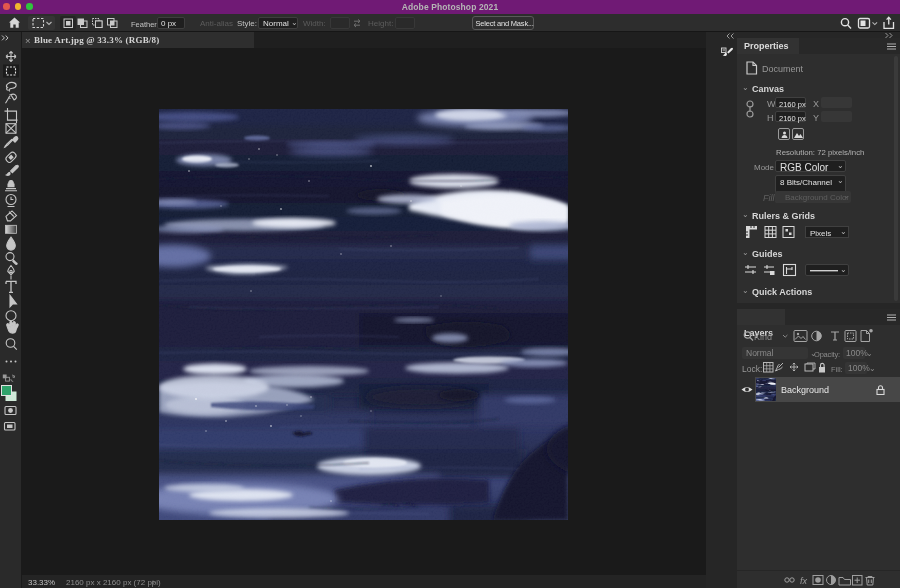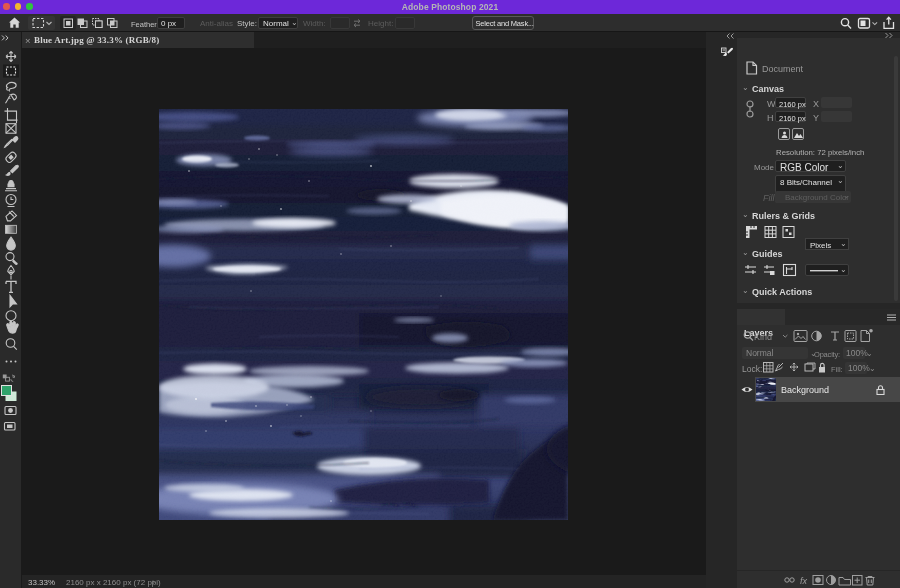--- a/index.html
+++ b/index.html
@@ -6,21 +6,21 @@
   html,body { width:900px; height:588px; overflow:hidden; background:#1b1b1b;
     font-family:"Liberation Sans", sans-serif; }
   .abs { position:absolute; }
   #app { position:relative; width:900px; height:588px; }
   #app span { white-space:nowrap; }
 </style>
 </head>
 <body>
 <div id="app">
 
-  <div class="abs" style="left:0;top:0;width:900px;height:14px;background:#6d28d9;">
+  <div class="abs" style="left:0;top:0;width:900px;height:14px;background:#701a75;">
     <div class="abs" style="left:3.4px;top:3px;width:6.6px;height:6.6px;border-radius:50%;background:#e2574e;"></div>
     <div class="abs" style="left:14.9px;top:3px;width:6.6px;height:6.6px;border-radius:50%;background:#f0b62e;"></div>
     <div class="abs" style="left:26px;top:3px;width:6.6px;height:6.6px;border-radius:50%;background:#2fc53d;"></div>
     <div class="abs" style="left:0;top:1.5px;width:900px;text-align:center;font-size:8.5px;font-weight:bold;color:#b5b6b5;letter-spacing:0.1px;">Adobe Photoshop 2021</div>
   </div>
 
   <div id="optbar" class="abs" style="left:0;top:14px;width:900px;height:18px;background:#2d2d2d;border-bottom:1px solid #161616;">
     <div class="abs" style="left:28px;top:1.5px;width:27px;height:14.5px;background:#353535;border-radius:2px;"></div>
     <div class="abs" style="left:60px;top:1.5px;width:16px;height:14.5px;background:#242424;border-radius:2px;"></div>
     <svg class="abs" style="left:0;top:0;" width="900" height="18" viewBox="0 0 900 18">
@@ -397,20 +397,28 @@
 
   <div id="rightdock" class="abs" style="left:737px;top:32px;width:163px;height:556px;background:#2e2e2e;font-size:9px;color:#c9c9c9;">
 
     <div class="abs" style="left:0;top:0;width:163px;height:6px;background:#262626;"></div>
     <svg class="abs" style="left:144px;top:0px;" width="12" height="7" viewBox="0 0 12 7">
       <path d="M4.5 1 l2.5 2.5 l-2.5 2.5 M8.5 1 l2.5 2.5 l-2.5 2.5" fill="none" stroke="#9a9a9a" stroke-width="1"></path>
     </svg>
 
     <div class="abs" style="left:0;top:6px;width:163px;height:265px;background:#2e2e2e;">
 
+      <div class="abs" style="left:0;top:0;width:163px;height:16px;background:#282828;">
+        <div class="abs" style="left:0;top:0;width:62px;height:16px;background:#323232;">
+          <span class="abs" style="left:7px;top:3px;font-weight:bold;color:#dcdcdc;">Properties</span>
+        </div>
+        <svg class="abs" style="left:150px;top:4.5px;" width="9" height="8" viewBox="0 0 9 8">
+          <path d="M0 1 h9 M0 3.5 h9 M0 6 h9" stroke="#b0b0b0" stroke-width="1"></path>
+        </svg>
+      </div>
 
       <svg class="abs" style="left:8px;top:23px;" width="13" height="14" viewBox="0 0 13 14">
         <path d="M2 1 h6 l3.5 3.5 V13 H2 z" fill="none" stroke="#c9c9c9" stroke-width="1.2"></path>
         <path d="M8 1 v3.5 h3.5" fill="none" stroke="#c9c9c9" stroke-width="1.2"></path>
       </svg>
       <span class="abs" style="left:25px;top:26px;color:#989898;">Document</span>
 
       <span class="abs" style="left:5px;top:45px;color:#9a9a9a;font-size:8px;">⌄</span>
       <span class="abs" style="left:15px;top:46px;font-weight:bold;color:#d6d6d6;">Canvas</span>
 
@@ -466,21 +474,21 @@
         <path d="M1 1 h11 v3.5 h-7.5 v8.5 h-3.5 z" fill="#d9d9d9"></path>
         <path d="M6 1 v2 M9 1 v2 M1 7 h2 M1 10 h2" stroke="#2e2e2e" stroke-width="1"></path>
         <g stroke="#d9d9d9" stroke-width="1" fill="none">
           <rect x="20" y="1.5" width="11" height="11"></rect>
           <path d="M23.7 1.5 v11 M27.4 1.5 v11 M20 5.2 h11 M20 8.9 h11"></path>
           <rect x="38" y="1.5" width="11" height="11"></rect>
           <rect x="40.5" y="4" width="2.5" height="2.5" fill="#d9d9d9" stroke="none"></rect>
           <rect x="44" y="7.5" width="2.5" height="2.5" fill="#d9d9d9" stroke="none"></rect>
         </g>
       </svg>
-      <div class="abs" style="left:68px;top:200px;width:44px;height:12px;background:#1f1f1f;border:1px solid #404040;border-radius:0;">
+      <div class="abs" style="left:68px;top:188px;width:44px;height:12px;background:#1f1f1f;border:1px solid #404040;border-radius:0;">
         <span class="abs" style="left:4px;top:1.5px;font-size:8px;color:#e2e2e2;">Pixels</span>
         <span class="abs" style="left:34px;top:0;font-size:8px;color:#b5b5b5;">⌄</span>
       </div>
 
       <span class="abs" style="left:5px;top:210px;color:#9a9a9a;font-size:8px;">⌄</span>
       <span class="abs" style="left:15px;top:211px;font-weight:bold;color:#d6d6d6;">Guides</span>
       <svg class="abs" style="left:8px;top:225px;" width="60" height="14" viewBox="0 0 60 14">
         <g stroke="#d9d9d9" stroke-width="1.1" fill="none">
           <path d="M0 4 h11 M0 9 h11 M3 2 v4 M8 7 v4"></path>
           <path d="M19 4 h10 M19 9 h10 M22 2 v4"></path>

